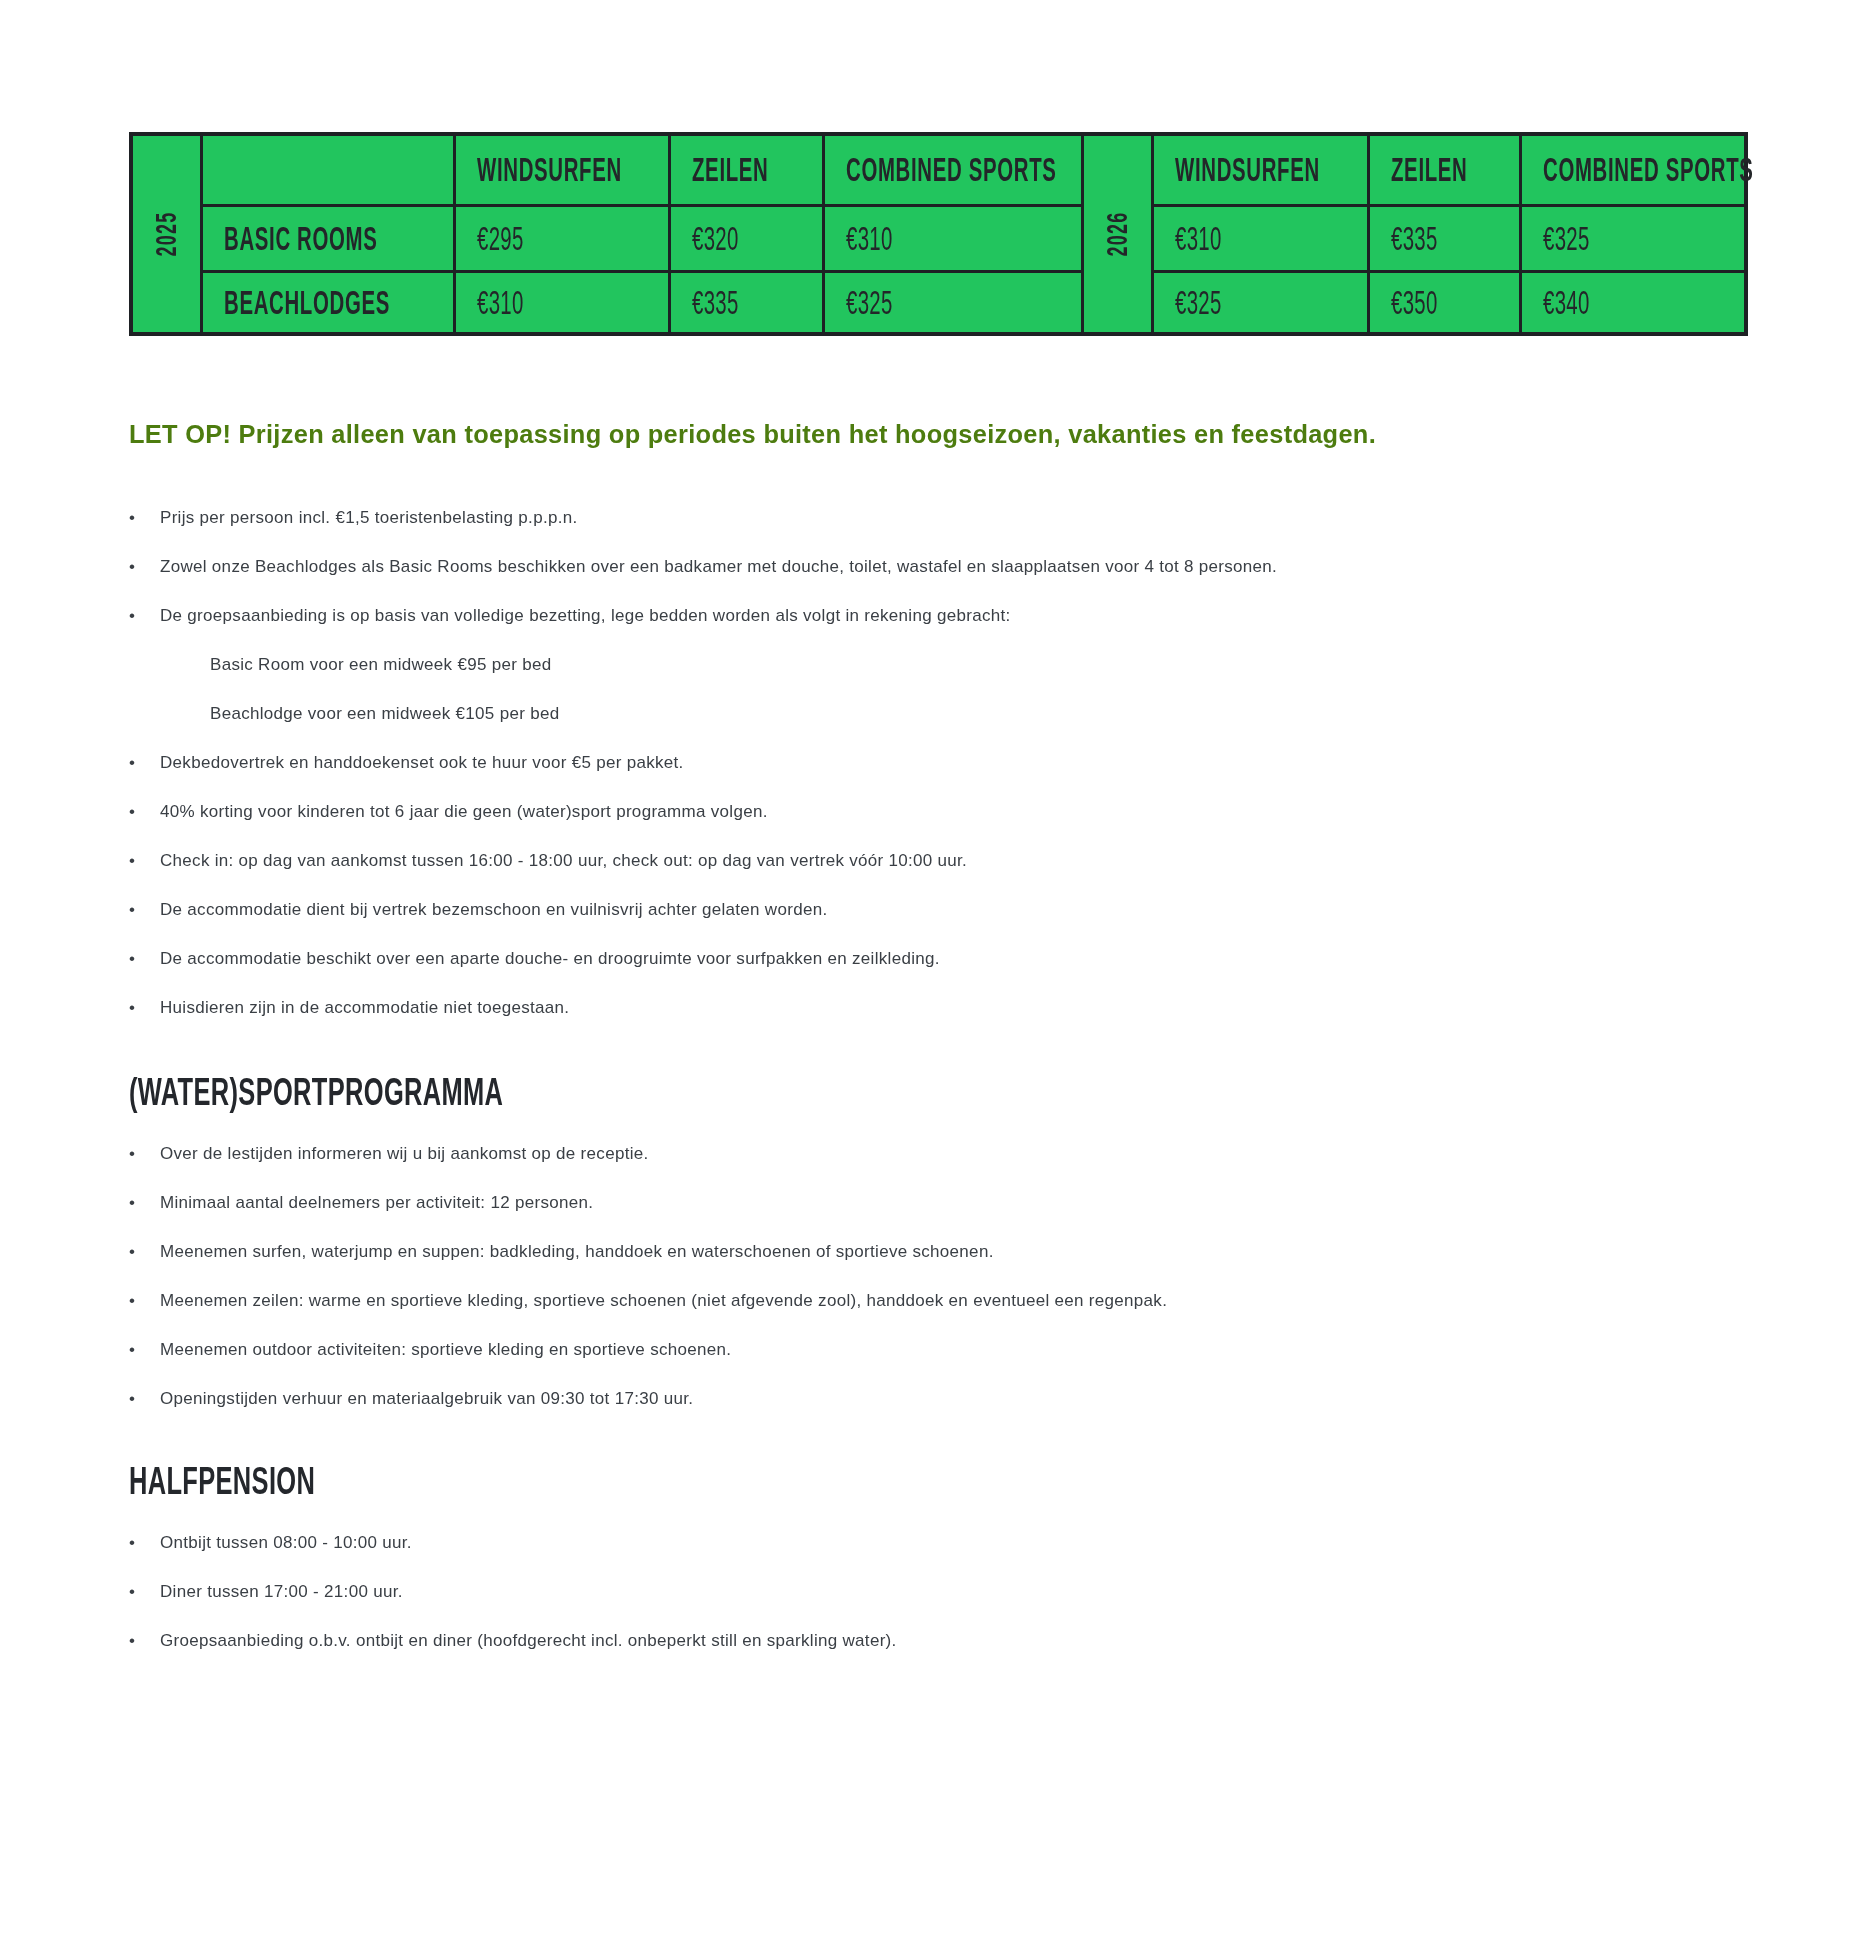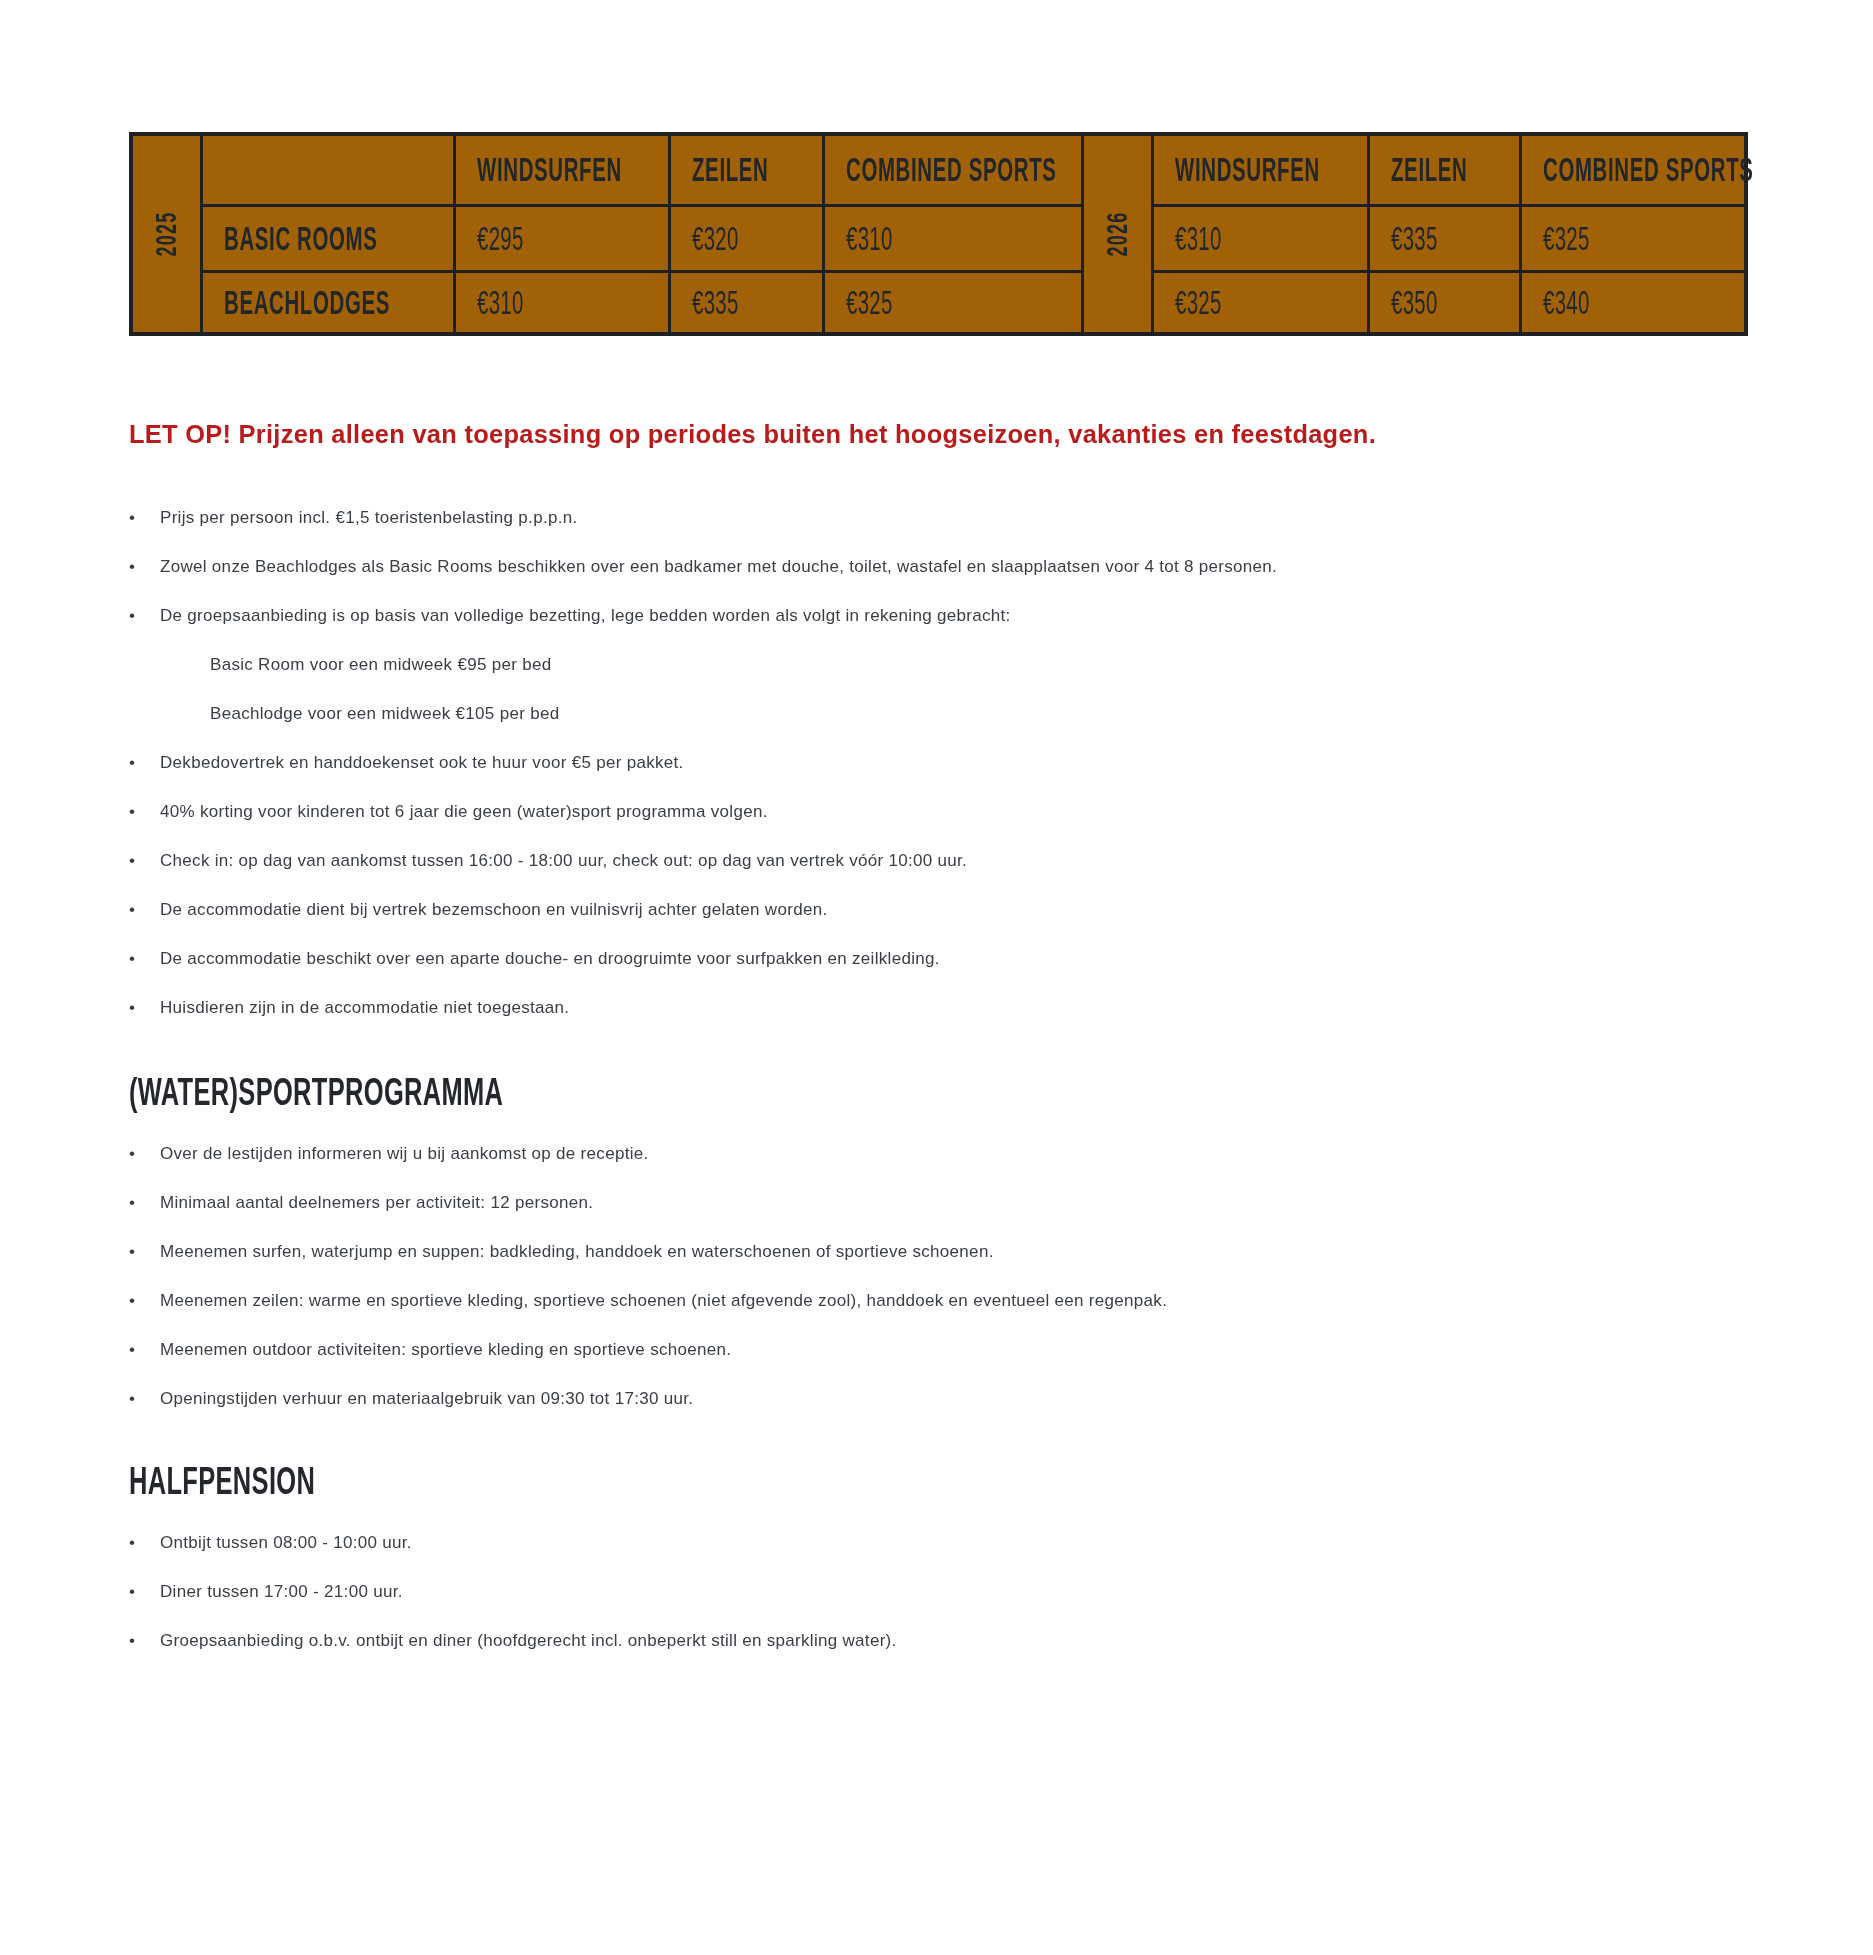--- a/index.html
+++ b/index.html
@@ -10,40 +10,40 @@
   }
   .content{position:absolute;left:129px;top:132px;width:1616px;}
 
   
   table.pricing{
     width:1616px;border-collapse:collapse;table-layout:fixed;
     border:4.2px solid #1e2124;
   }
   table.pricing td, table.pricing th{
     border:3.2px solid #1e2124;vertical-align:middle;text-align:left;
-    padding:0 0 0 21px;background:#a16207;
+    padding:0 0 0 21px;background:#22c55e;
   }
   td.year-cell{padding:0;position:relative;}
   .year-txt{
     position:absolute;top:50%;left:50%;
     transform:translate(-50%,-50%) rotate(-90deg) scaleX(0.60);
     font-size:30px;font-weight:700;letter-spacing:2.1px;color:#232629;white-space:nowrap;
   }
   .thead-txt, .rowlabel-txt{
     display:inline-block;transform:scaleX(0.60);transform-origin:0 50%;
     font-size:34px;font-weight:700;letter-spacing:1.1px;color:#232629;white-space:nowrap;
   }
   .price-txt{
     display:inline-block;transform:scaleX(0.60);transform-origin:0 50%;
     font-size:34px;font-weight:400;letter-spacing:0.5px;color:#232629;white-space:nowrap;
   }
 
   
   .notice{
-    margin-top:74px;font-size:25.4px;font-weight:700;color:#b91c1c;
+    margin-top:74px;font-size:25.4px;font-weight:700;color:#4d7c0f;
     letter-spacing:0.3px;line-height:49px;
   }
   ul.bullets{
     list-style:none;margin:34px 0 0 0;padding:0;width:1445px;
   }
   ul.bullets li{
     position:relative;padding-left:31px;
     font-size:17px;font-weight:400;color:#3a3f45;letter-spacing:0.3px;line-height:49px;
   }
   ul.bullets li::before{

